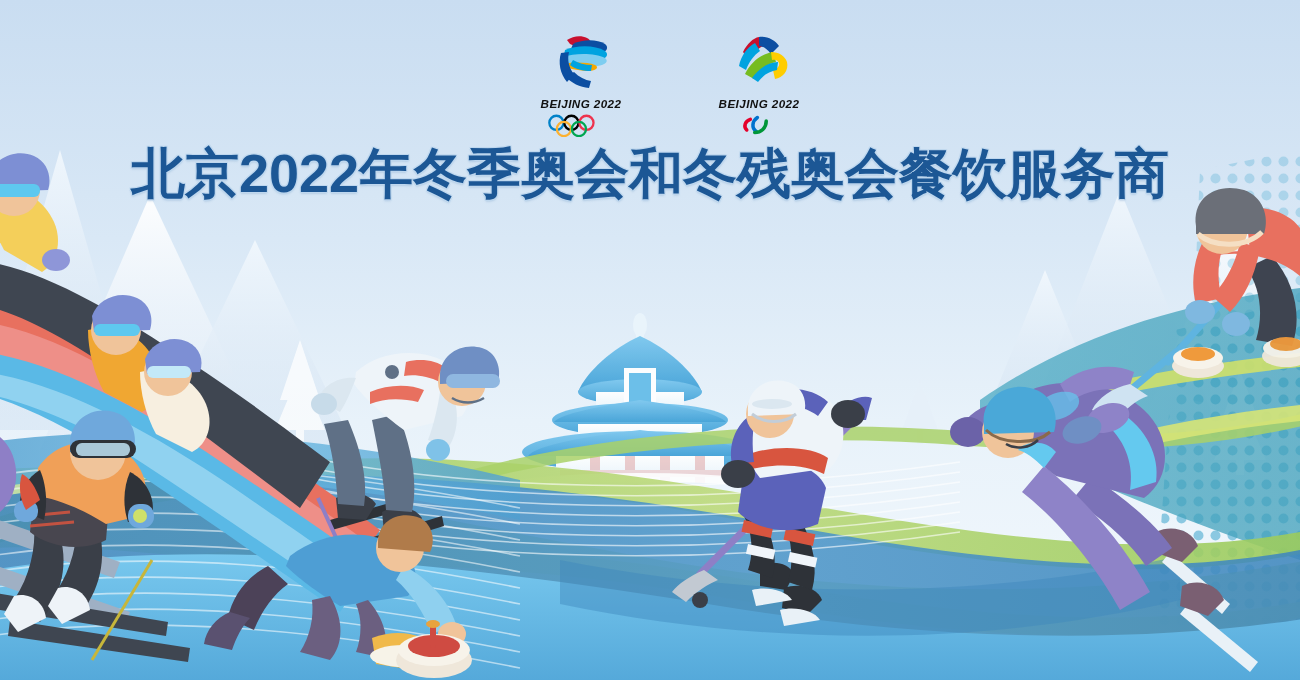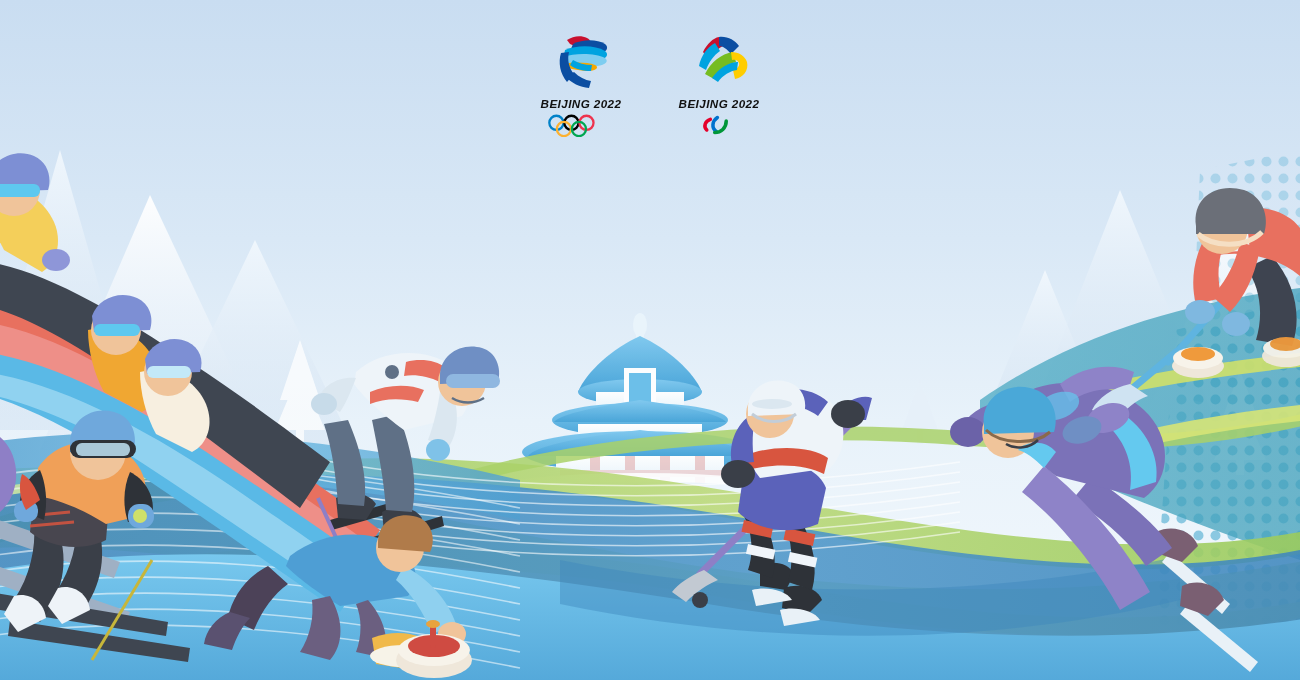--- a/index.html
+++ b/index.html
@@ -15,21 +15,21 @@
   
   .lyr{position:absolute;left:0;top:0;width:1300px;height:680px;}
   .lyr svg{display:block;width:1300px;height:680px;}
 
   
   #logos{
     position:absolute;left:0;right:0;top:32px;
     display:flex;justify-content:center;align-items:flex-start;gap:42px;
     z-index:40;
   }
-  .logo-block{display:flex;flex-direction:column;align-items:center;width:96px;}
+  .logo-block{display:flex;flex-direction:column;align-items:center;width:96px;margin-left:40px;}
   .logo-mark{width:76px;height:60px;}
   .logo-word{
     height:15px;margin-top:4px;
   }
   .logo-sym{height:23px;margin-top:3px;}
 
   
   #title{
     position:absolute;left:0;right:0;top:142px;
     text-align:center;
@@ -541,14 +541,15 @@
         <g fill="none" stroke-width="4" stroke-linecap="round">
           <path d="M32,6 C26,8 24,14 28,18" stroke="#e4002b"></path>
           <path d="M40,4 C34,8 33,16 39,20" stroke="#0072ce"></path>
           <path d="M50,8 C50,16 44,21 37,21" stroke="#009639"></path>
         </g>
       </svg>
     </div>
 
   </div>
 
+  <div id="title">北京2022年冬季奥会和冬残奥会餐饮服务商</div>
 
 </div>
 
 </body></html>

